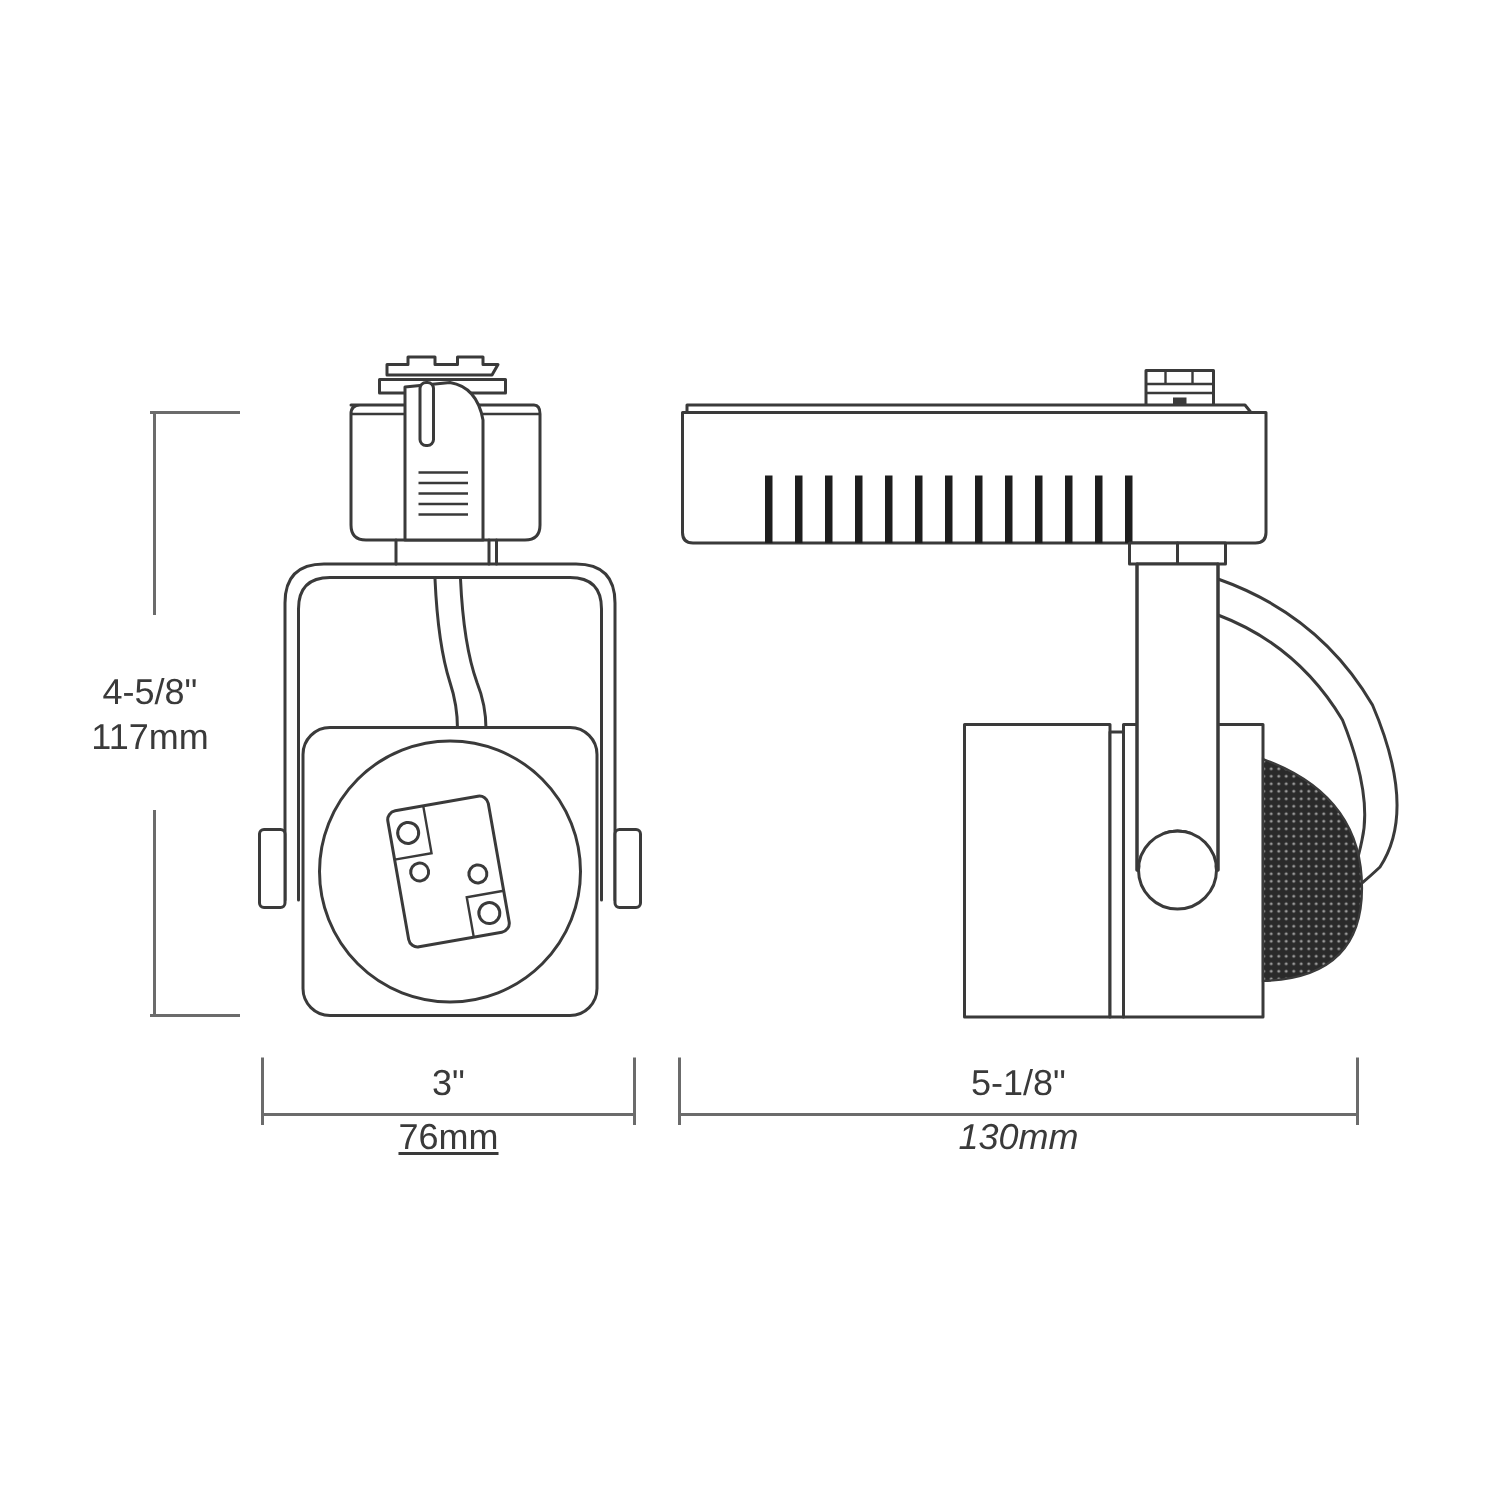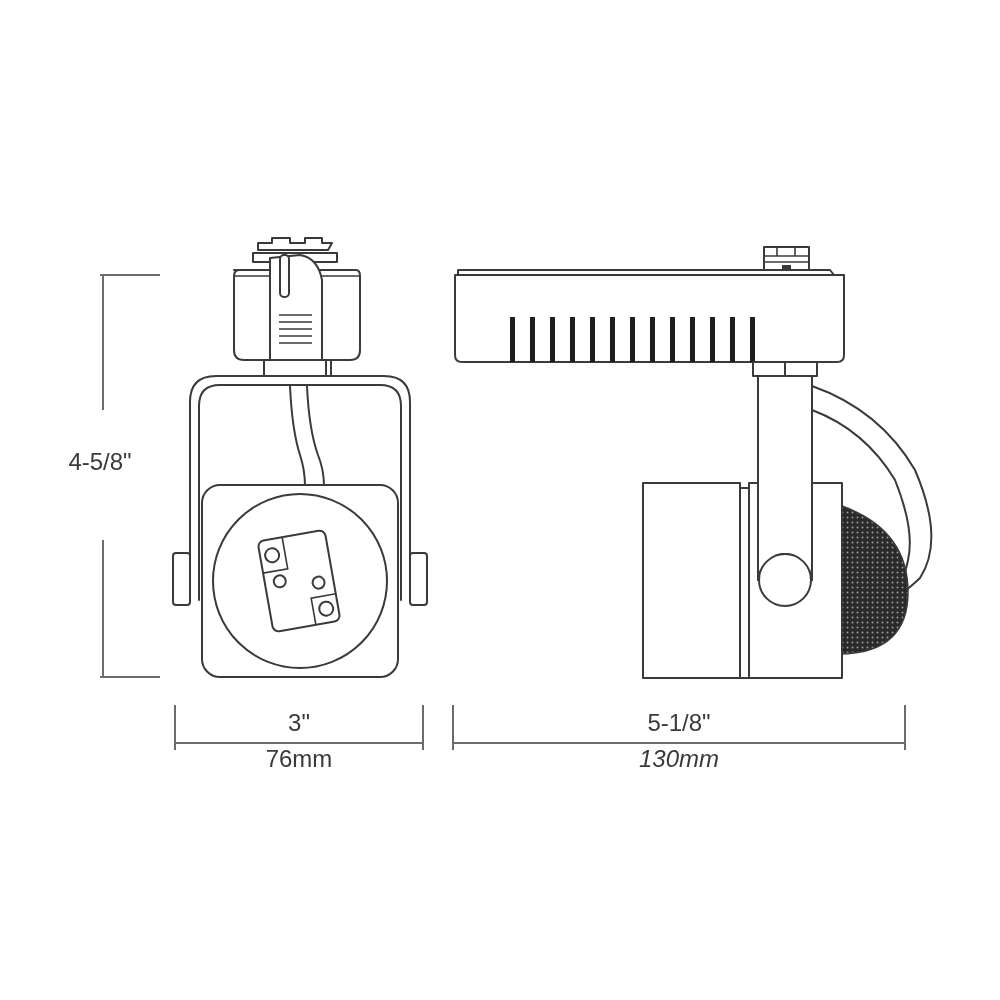--- a/index.html
+++ b/index.html
@@ -149,19 +149,20 @@
   </g>
   <g>
     <line class="dim" x1="453" y1="705" x2="453" y2="750"></line>
     <line class="dim" x1="453" y1="743" x2="905" y2="743"></line>
     <line class="dim" x1="905" y1="705" x2="905" y2="750"></line>
   </g>
 </svg>
 
 <div class="label" style="left:30px; top:447px; width:140px;">
   <div>4-5/8"</div>
+  <div>117mm</div>
 </div>
 
 <div class="label" style="left:175px; top:708px; width:248px;">3"</div>
-<div class="label" style="left:175px; top:744px; width:248px;">76mm</div>
+<div class="label" style="left:175px; top:744px; width:248px;text-decoration:underline;">76mm</div>
 
 <div class="label" style="left:453px; top:708px; width:452px;">5-1/8"</div>
 <div class="label" style="left:453px; top:744px; width:452px;font-style:italic;">130mm</div>
 
 </body></html>

